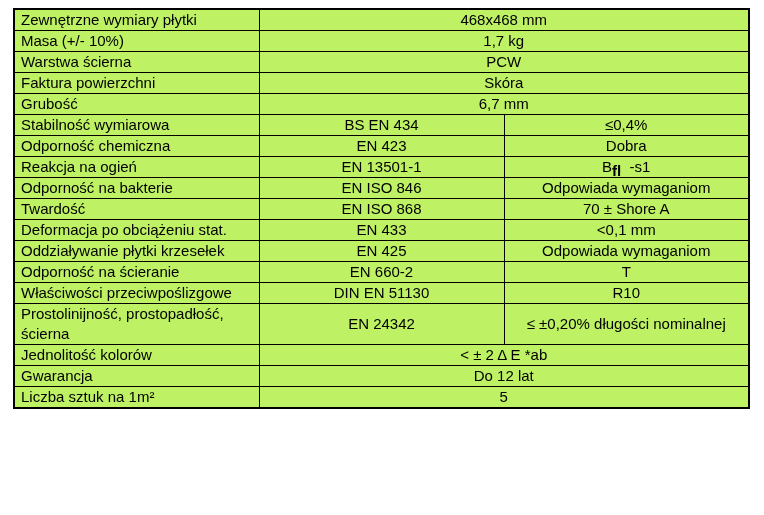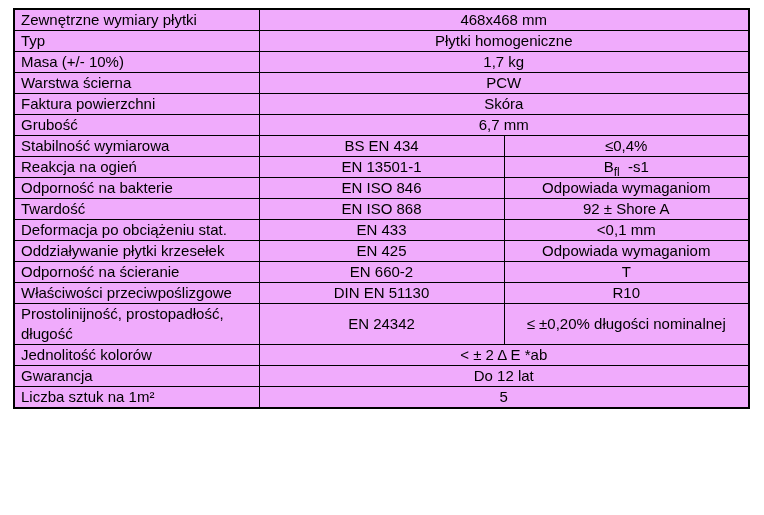--- a/index.html
+++ b/index.html
@@ -20,45 +20,41 @@
     border: 2px solid #000000;
     font-size: 15px;
   }
   table.spec td {
     border: 1px solid #000000;
     height: 21px;
     line-height: 20px;
     padding: 0 6px;
     overflow: hidden;
     vertical-align: middle;
-    background: #f0abfc;
+    background: #bef264;
   }
   td.l { text-align: left; }
   td.c { text-align: center; }
-  sub.fl { font-size: 12px; line-height: 0; }
+  sub.fl { font-size: 15px; line-height: 0; font-weight: bold; }
   .wrap-line { display: block; line-height: 20px; }
 </style>
 </head>
 <body>
 
 <div class="page">
   <table class="spec">
     <colgroup>
       <col style="width:245px">
         <col style="width:245px">
         <col style="width:245px">
     </colgroup>
     <tbody>
       <tr>
         <td class="l">Zewnętrzne wymiary płytki</td>
         <td class="c" colspan="2">468x468 mm</td>
-      </tr>
-      <tr>
-        <td class="l">Typ</td>
-        <td class="c" colspan="2">Płytki homogeniczne</td>
       </tr>
       <tr>
         <td class="l">Masa (+/- 10%)</td>
         <td class="c" colspan="2">1,7 kg</td>
       </tr>
       <tr>
         <td class="l">Warstwa ścierna</td>
         <td class="c" colspan="2">PCW</td>
       </tr>
       <tr>
@@ -68,33 +64,38 @@
       <tr>
         <td class="l">Grubość</td>
         <td class="c" colspan="2">6,7 mm</td>
       </tr>
       <tr>
         <td class="l">Stabilność wymiarowa</td>
         <td class="c">BS EN 434</td>
         <td class="c">≤0,4%</td>
       </tr>
       <tr>
+        <td class="l">Odporność chemiczna</td>
+        <td class="c">EN 423</td>
+        <td class="c">Dobra</td>
+      </tr>
+      <tr>
         <td class="l">Reakcja na ogień</td>
         <td class="c">EN 13501-1</td>
         <td class="c"><span>B</span><sub class="fl">fl</sub><span>&nbsp;&nbsp;-s1</span></td>
       </tr>
       <tr>
         <td class="l">Odporność na bakterie</td>
         <td class="c">EN ISO 846</td>
         <td class="c">Odpowiada wymaganiom</td>
       </tr>
       <tr>
         <td class="l">Twardość</td>
         <td class="c">EN ISO 868</td>
-        <td class="c">92 ± Shore A</td>
+        <td class="c">70 ± Shore A</td>
       </tr>
       <tr>
         <td class="l">Deformacja po obciążeniu stat.</td>
         <td class="c">EN 433</td>
         <td class="c">&lt;0,1 mm</td>
       </tr>
       <tr>
         <td class="l">Oddziaływanie płytki krzesełek</td>
         <td class="c">EN 425</td>
         <td class="c">Odpowiada wymaganiom</td>
@@ -105,21 +106,21 @@
         <td class="c">T</td>
       </tr>
       <tr>
         <td class="l">Właściwości przeciwpoślizgowe</td>
         <td class="c">DIN EN 51130</td>
         <td class="c">R10</td>
       </tr>
       <tr>
         <td class="l">
           <span class="wrap-line">Prostolinijność, prostopadłość,</span>
-          <span class="wrap-line">długość</span>
+          <span class="wrap-line">ścierna</span>
         </td>
         <td class="c">EN 24342</td>
         <td class="c">≤ ±0,20% długości nominalnej</td>
       </tr>
       <tr>
         <td class="l">Jednolitość kolorów</td>
         <td class="c" colspan="2">&lt; ± 2 Δ E *ab</td>
       </tr>
       <tr>
         <td class="l">Gwarancja</td>

